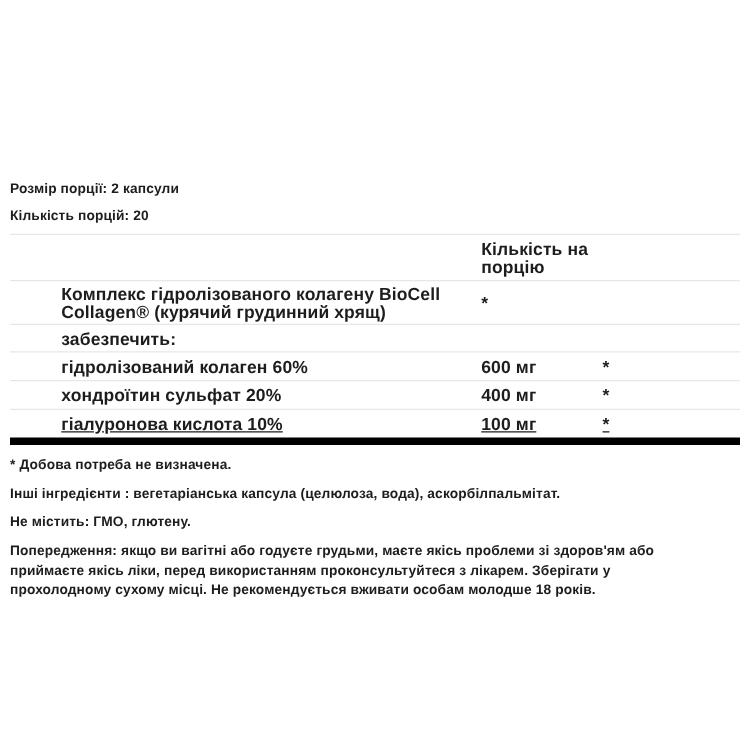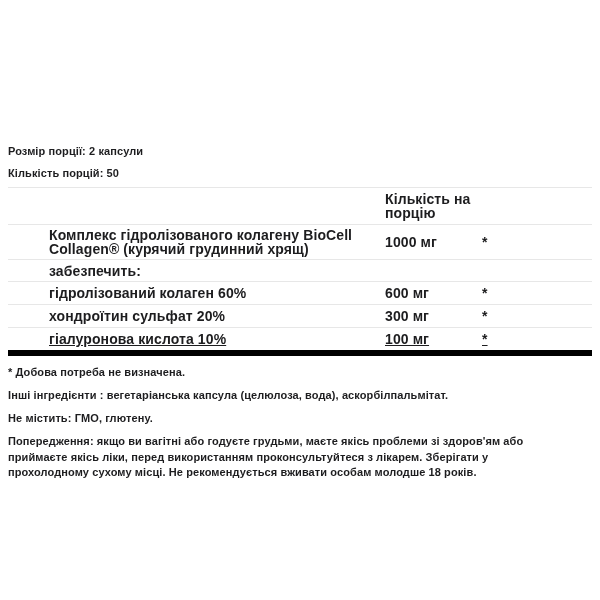--- a/index.html
+++ b/index.html
@@ -67,50 +67,49 @@
     padding-right: 30px;
   }
 </style>
 </head>
 <body>
 
 <div class="label-root">
   <div class="content">
 
     <p class="serving">Розмір порції: 2 капсули</p>
-    <p class="serving">Кількість порцій: 50</p>
+    <p class="serving">Кількість порцій: 20</p>
 
     <div class="facts-table">
 
       <div class="tr thead">
         <div class="td name"></div>
         <div class="td amount">Кількість на порцію</div>
       </div>
 
       <div class="tr row-main">
         <div class="td name">Комплекс гідролізованого колагену BioCell Collagen® (курячий грудинний хрящ)</div>
-        <div class="td amount">1000 мг</div>
         <div class="td dv">*</div>
       </div>
 
       <div class="tr row-sub">
         <div class="td name">забезпечить:</div>
         <div class="td amount"></div>
         <div class="td dv"></div>
       </div>
 
       <div class="tr row-item">
         <div class="td name">гідролізований колаген 60%</div>
         <div class="td amount">600 мг</div>
         <div class="td dv">*</div>
       </div>
 
       <div class="tr row-item">
         <div class="td name">хондроїтин сульфат 20%</div>
-        <div class="td amount">300 мг</div>
+        <div class="td amount">400 мг</div>
         <div class="td dv">*</div>
       </div>
 
       <div class="tr row-item last">
         <div class="td name">гіалуронова кислота 10%</div>
         <div class="td amount">100 мг</div>
         <div class="td dv">*</div>
       </div>
 
     </div>

